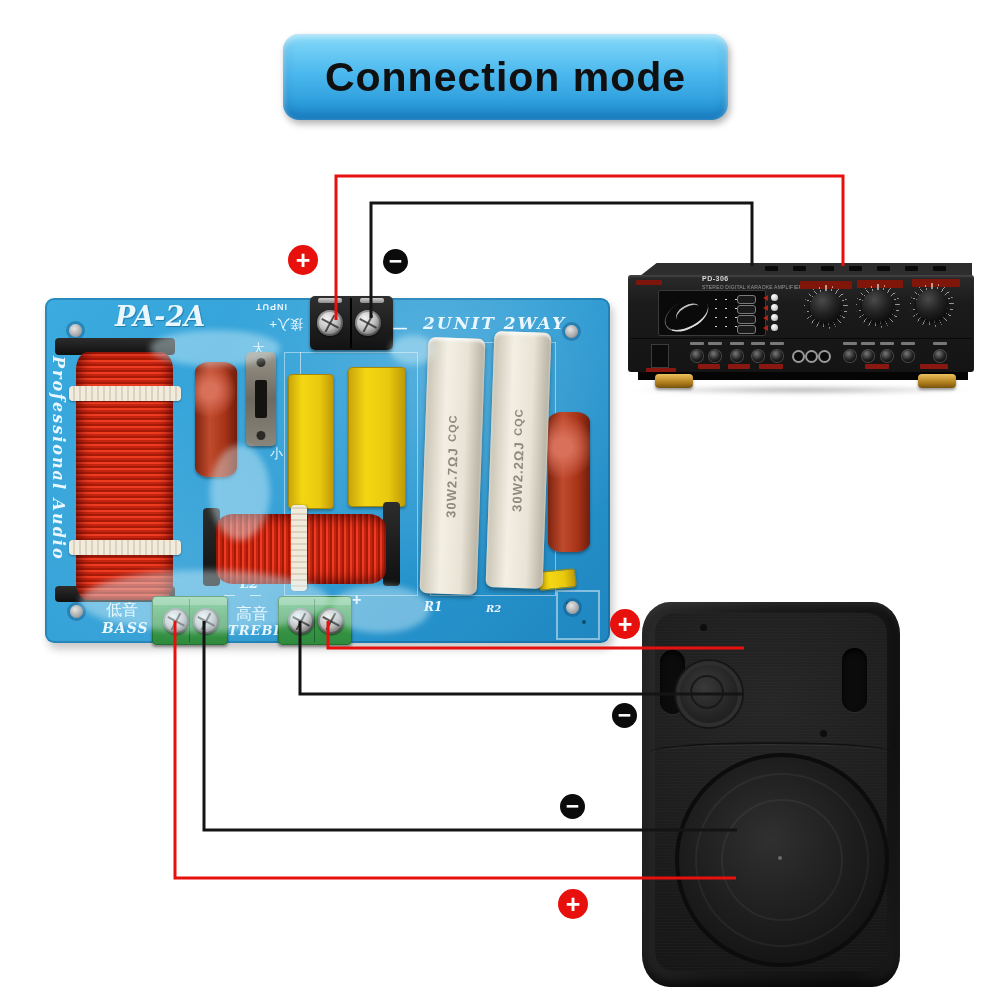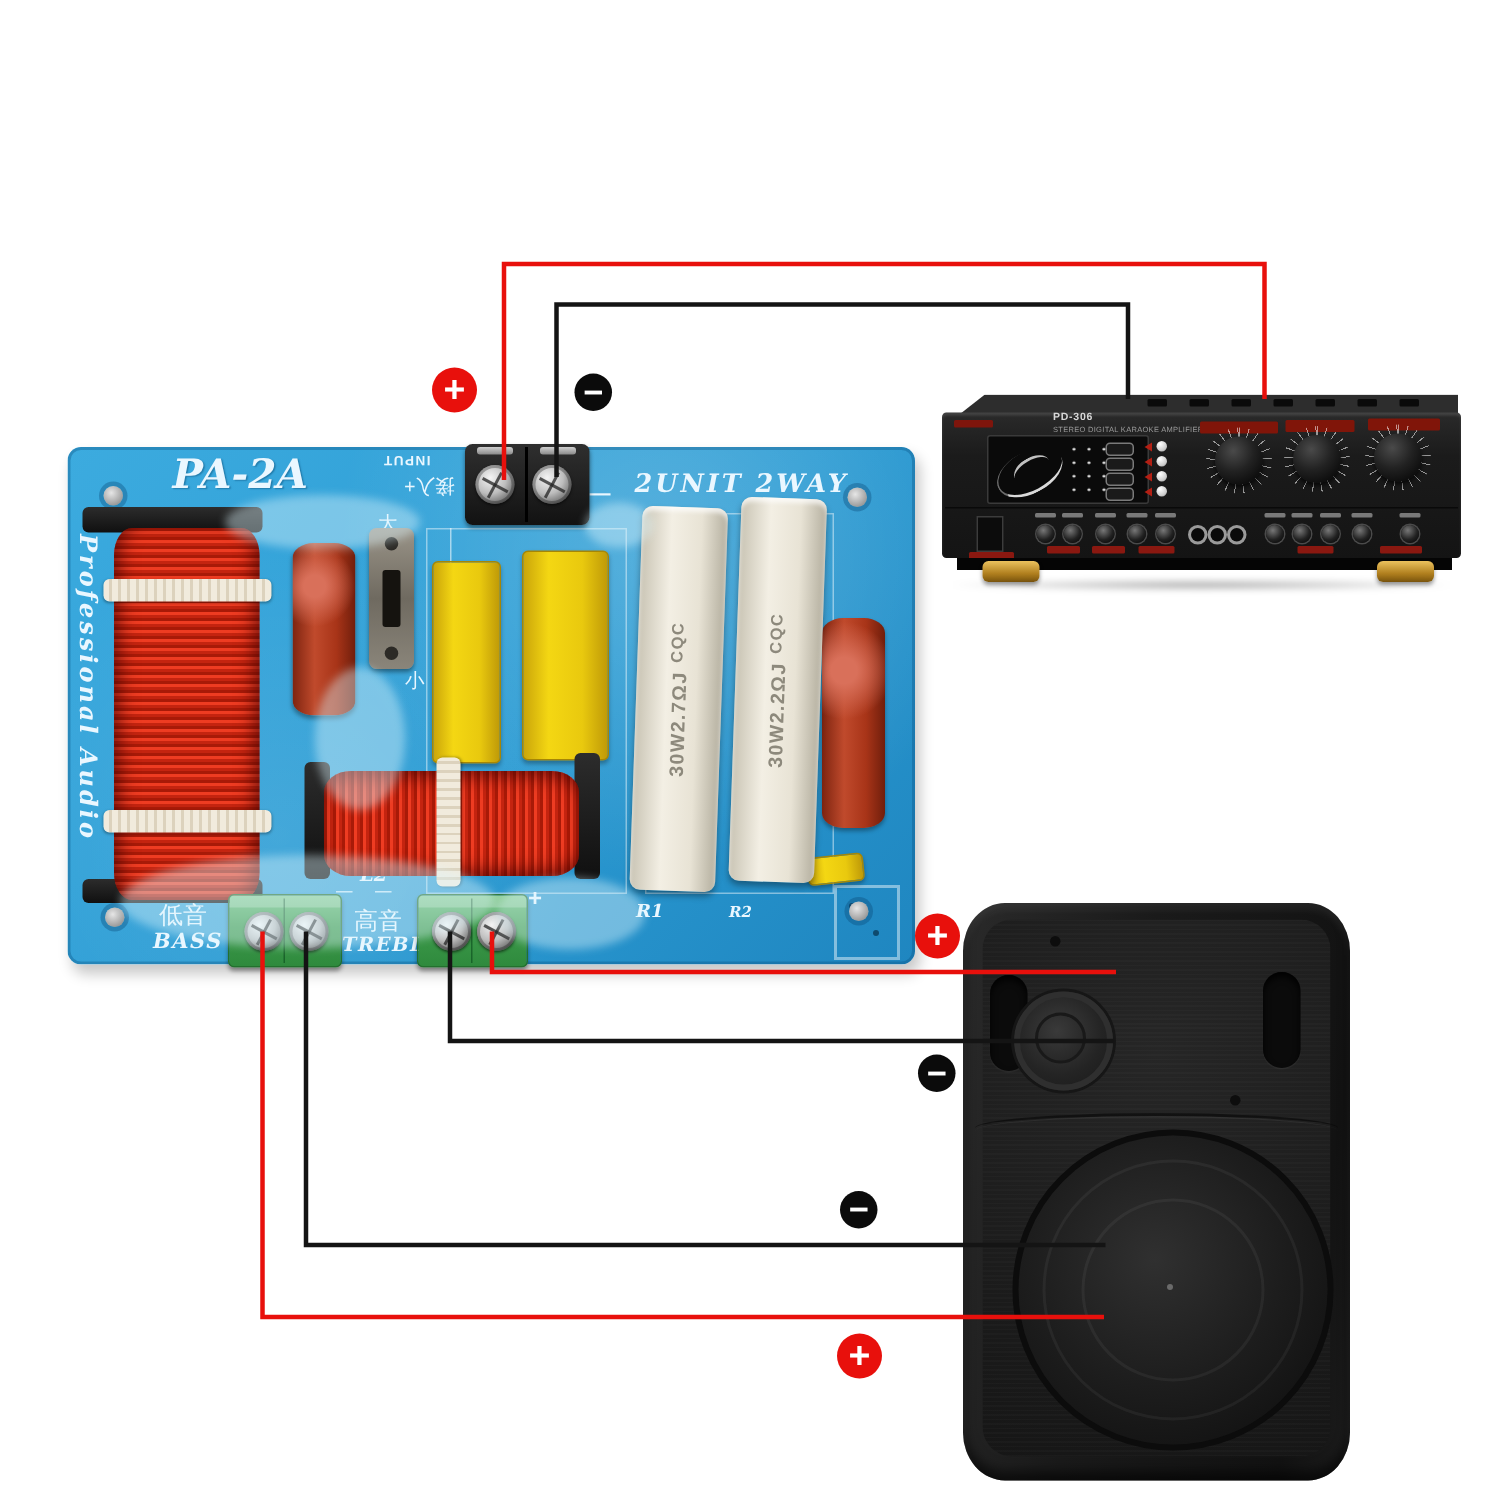--- a/index.html
+++ b/index.html
@@ -367,14 +367,17 @@
     <path d="M175 621 L175 878 L736 878" fill="none" stroke="#e8100c" stroke-width="3"></path>
   </svg>
 
   <div class="badge plus" style="left:288px;top:245px;">+</div>
   <div class="badge minus" style="left:383px;top:249px;">−</div>
   <div class="badge plus" style="left:610px;top:609px;">+</div>
   <div class="badge minus" style="left:612px;top:703px;">−</div>
   <div class="badge minus" style="left:560px;top:794px;">−</div>
   <div class="badge plus" style="left:558px;top:889px;">+</div>
 
+  <div class="banner">
+    <span>Connection mode</span>
+  </div>
 
 </div>
 
 </body></html>

